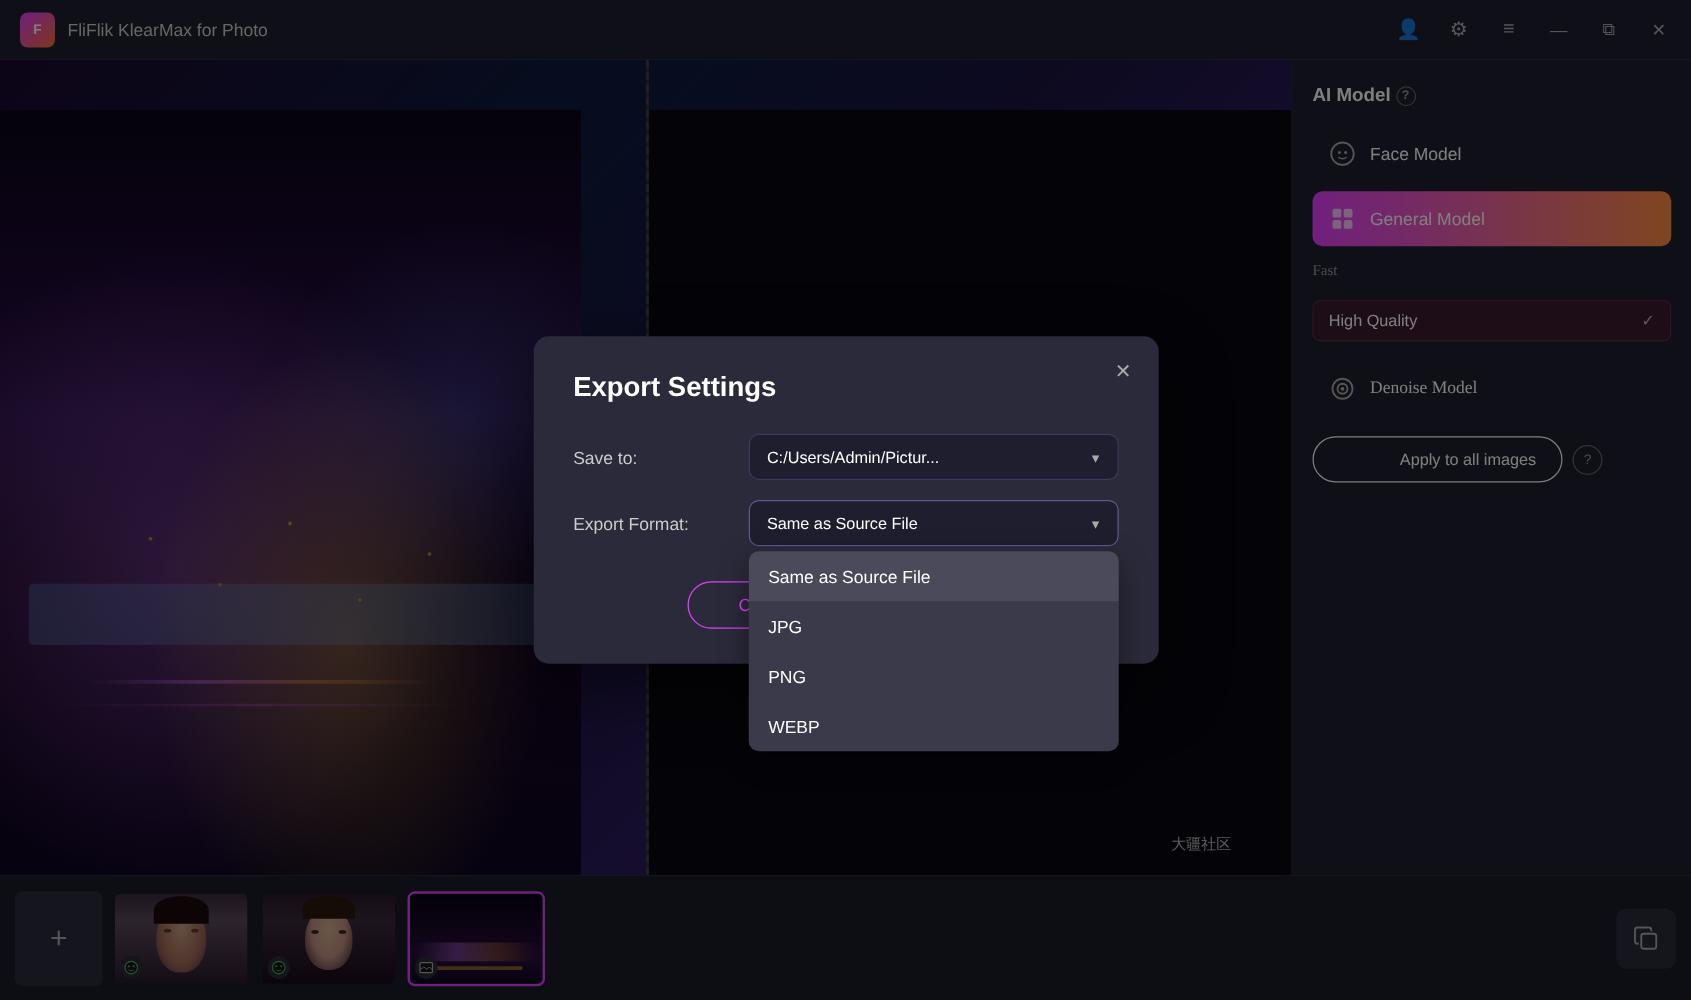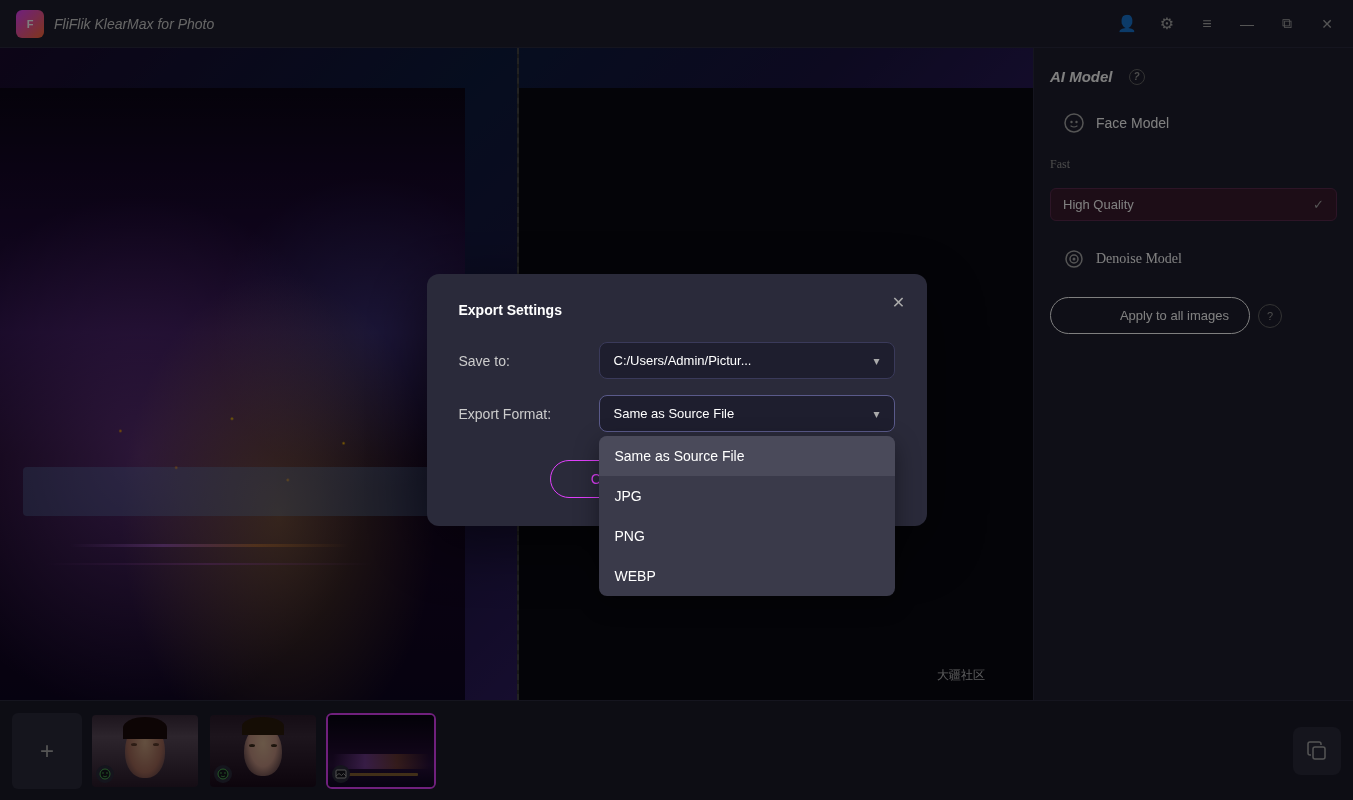--- a/index.html
+++ b/index.html
@@ -35,21 +35,20 @@
       border-radius: 6px;
       display: flex;
       align-items: center;
       justify-content: center;
       font-size: 14px;
       font-weight: bold;
     }
     .app-title {
       font-size: 14px;
       color: #ccc;
-      font-style: italic;
     }
     .titlebar-right {
       display: flex;
       align-items: center;
       gap: 20px;
     }
     .titlebar-icon {
       width: 20px;
       height: 20px;
       display: flex;
@@ -177,22 +176,21 @@
       border-left: 1px solid #2a2a3e;
       overflow-y: auto;
     }
     .sidebar-section-title {
       font-size: 15px;
       font-weight: 600;
       color: #fff;
       margin-bottom: 16px;
       display: flex;
       align-items: center;
-      gap: 16px;
-      font-style: italic;
+      gap: 4px;
     }
     .help-icon {
       width: 16px;
       height: 16px;
       border: 1px solid #666;
       border-radius: 50%;
       display: flex;
       align-items: center;
       justify-content: center;
       font-size: 10px;
@@ -389,21 +387,21 @@
       height: 28px;
       display: flex;
       align-items: center;
       justify-content: center;
       color: #aaa;
       cursor: pointer;
       font-size: 16px;
       border-radius: 4px;
     }
     .modal-title {
-      font-size: 14px;
+      font-size: 22px;
       font-weight: 600;
       margin-bottom: 24px;
     }
     .form-row {
       display: flex;
       align-items: center;
       margin-bottom: 16px;
       position: relative;
     }
     .form-label {
@@ -533,20 +531,31 @@
         <svg width="20" height="20" viewBox="0 0 20 20" fill="none">
           <circle cx="10" cy="10" r="9" stroke="#aaa" stroke-width="1.5"></circle>
           <circle cx="7.5" cy="9" r="1.2" fill="#aaa"></circle>
           <circle cx="12.5" cy="9" r="1.2" fill="#aaa"></circle>
           <path d="M7 13 Q10 15 13 13" stroke="#aaa" stroke-width="1.2" fill="none" stroke-linecap="round"></path>
         </svg>
       </div>
       <span class="model-label">Face Model</span>
     </div>
 
+    <div class="model-option active">
+      <div class="model-icon">
+        <svg width="20" height="20" viewBox="0 0 20 20" fill="none">
+          <rect x="2" y="2" width="7" height="7" rx="1.5" fill="rgba(255,255,255,0.7)"></rect>
+          <rect x="11" y="2" width="7" height="7" rx="1.5" fill="rgba(255,255,255,0.7)"></rect>
+          <rect x="2" y="11" width="7" height="7" rx="1.5" fill="rgba(255,255,255,0.7)"></rect>
+          <rect x="11" y="11" width="7" height="7" rx="1.5" fill="rgba(255,255,255,0.7)"></rect>
+        </svg>
+      </div>
+      <span class="model-label">General Model</span>
+    </div>
 
     <div class="quality-section">
       <div class="quality-label">Fast</div>
       <div class="quality-dropdown">
         <span>High Quality</span>
         <span style="color:#aaa;">✓</span>
       </div>
     </div>
 
     <div class="denoise-model">

